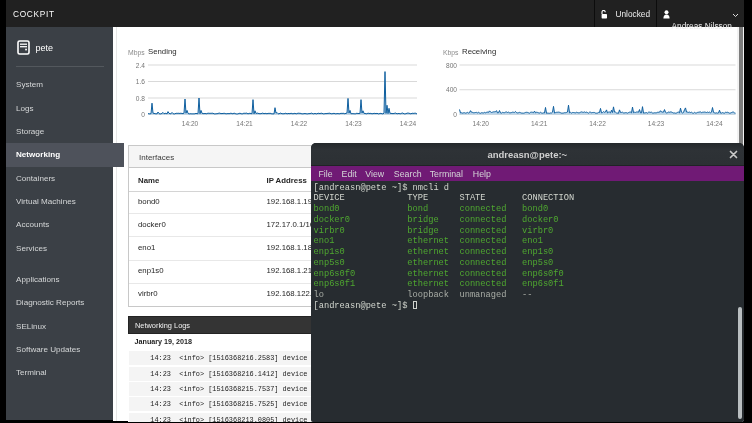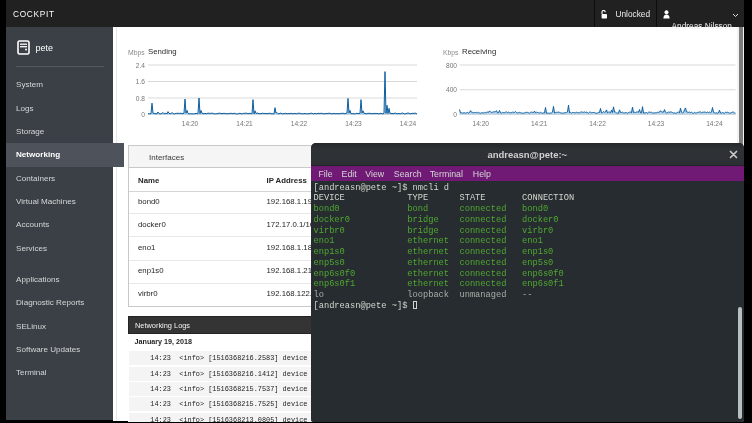--- a/index.html
+++ b/index.html
@@ -20,21 +20,21 @@
 .sitem.sel { background:#4e525b; color:#fff; font-weight:700; }
 #content { position:absolute; left:107px; top:27px; width:631px; height:394px; background:#fff; }
 #cline { position:absolute; left:110px; top:27px; width:1px; height:394px; background:#e7e7e7; }
 
 .chtitle { position:absolute; font-size:7.8px; color:#2d2d2d; }
 .chunit { position:absolute; font-size:6.8px; color:#8b8b8b; }
 
 .panel { position:absolute; border:1px solid #c8c8c8; background:#fff; }
 #ifhead { position:absolute; left:122px; top:144.5px; width:615px; height:23px; background:#f5f5f5;
   border:1px solid #c8c8c8; }
-#ifhead span { position:absolute; left:20px; top:0; height:23px; line-height:24px; font-size:8px; color:#3a3a3a; }
+#ifhead span { position:absolute; left:10px; top:0; height:23px; line-height:24px; font-size:8px; color:#3a3a3a; }
 .cell { position:absolute; font-size:7.8px; color:#262626; white-space:nowrap; }
 .cellb { font-weight:700; }
 .rowline { position:absolute; height:1px; background:#e8e8e8; }
 #loghead { position:absolute; left:122px; top:315.5px; width:615px; height:18px; background:#343434;
   border:1px solid #232323; }
 #loghead span { position:absolute; left:6px; top:0; height:17px; line-height:18px; font-size:7.4px; color:#f2f2f2; }
 #janrow { position:absolute; left:122.5px; top:333.5px; width:614px; height:15px; background:#fff;
   line-height:15px; font-size:7.2px; font-weight:700; color:#1f1f1f; padding-left:6px; }
 .logrow { position:absolute; left:122.5px; width:614px; height:14px; background:#f4f4f4;
   line-height:14.5px; font-family:"Liberation Mono", monospace; font-size:6.9px; color:#1b1b1b;

